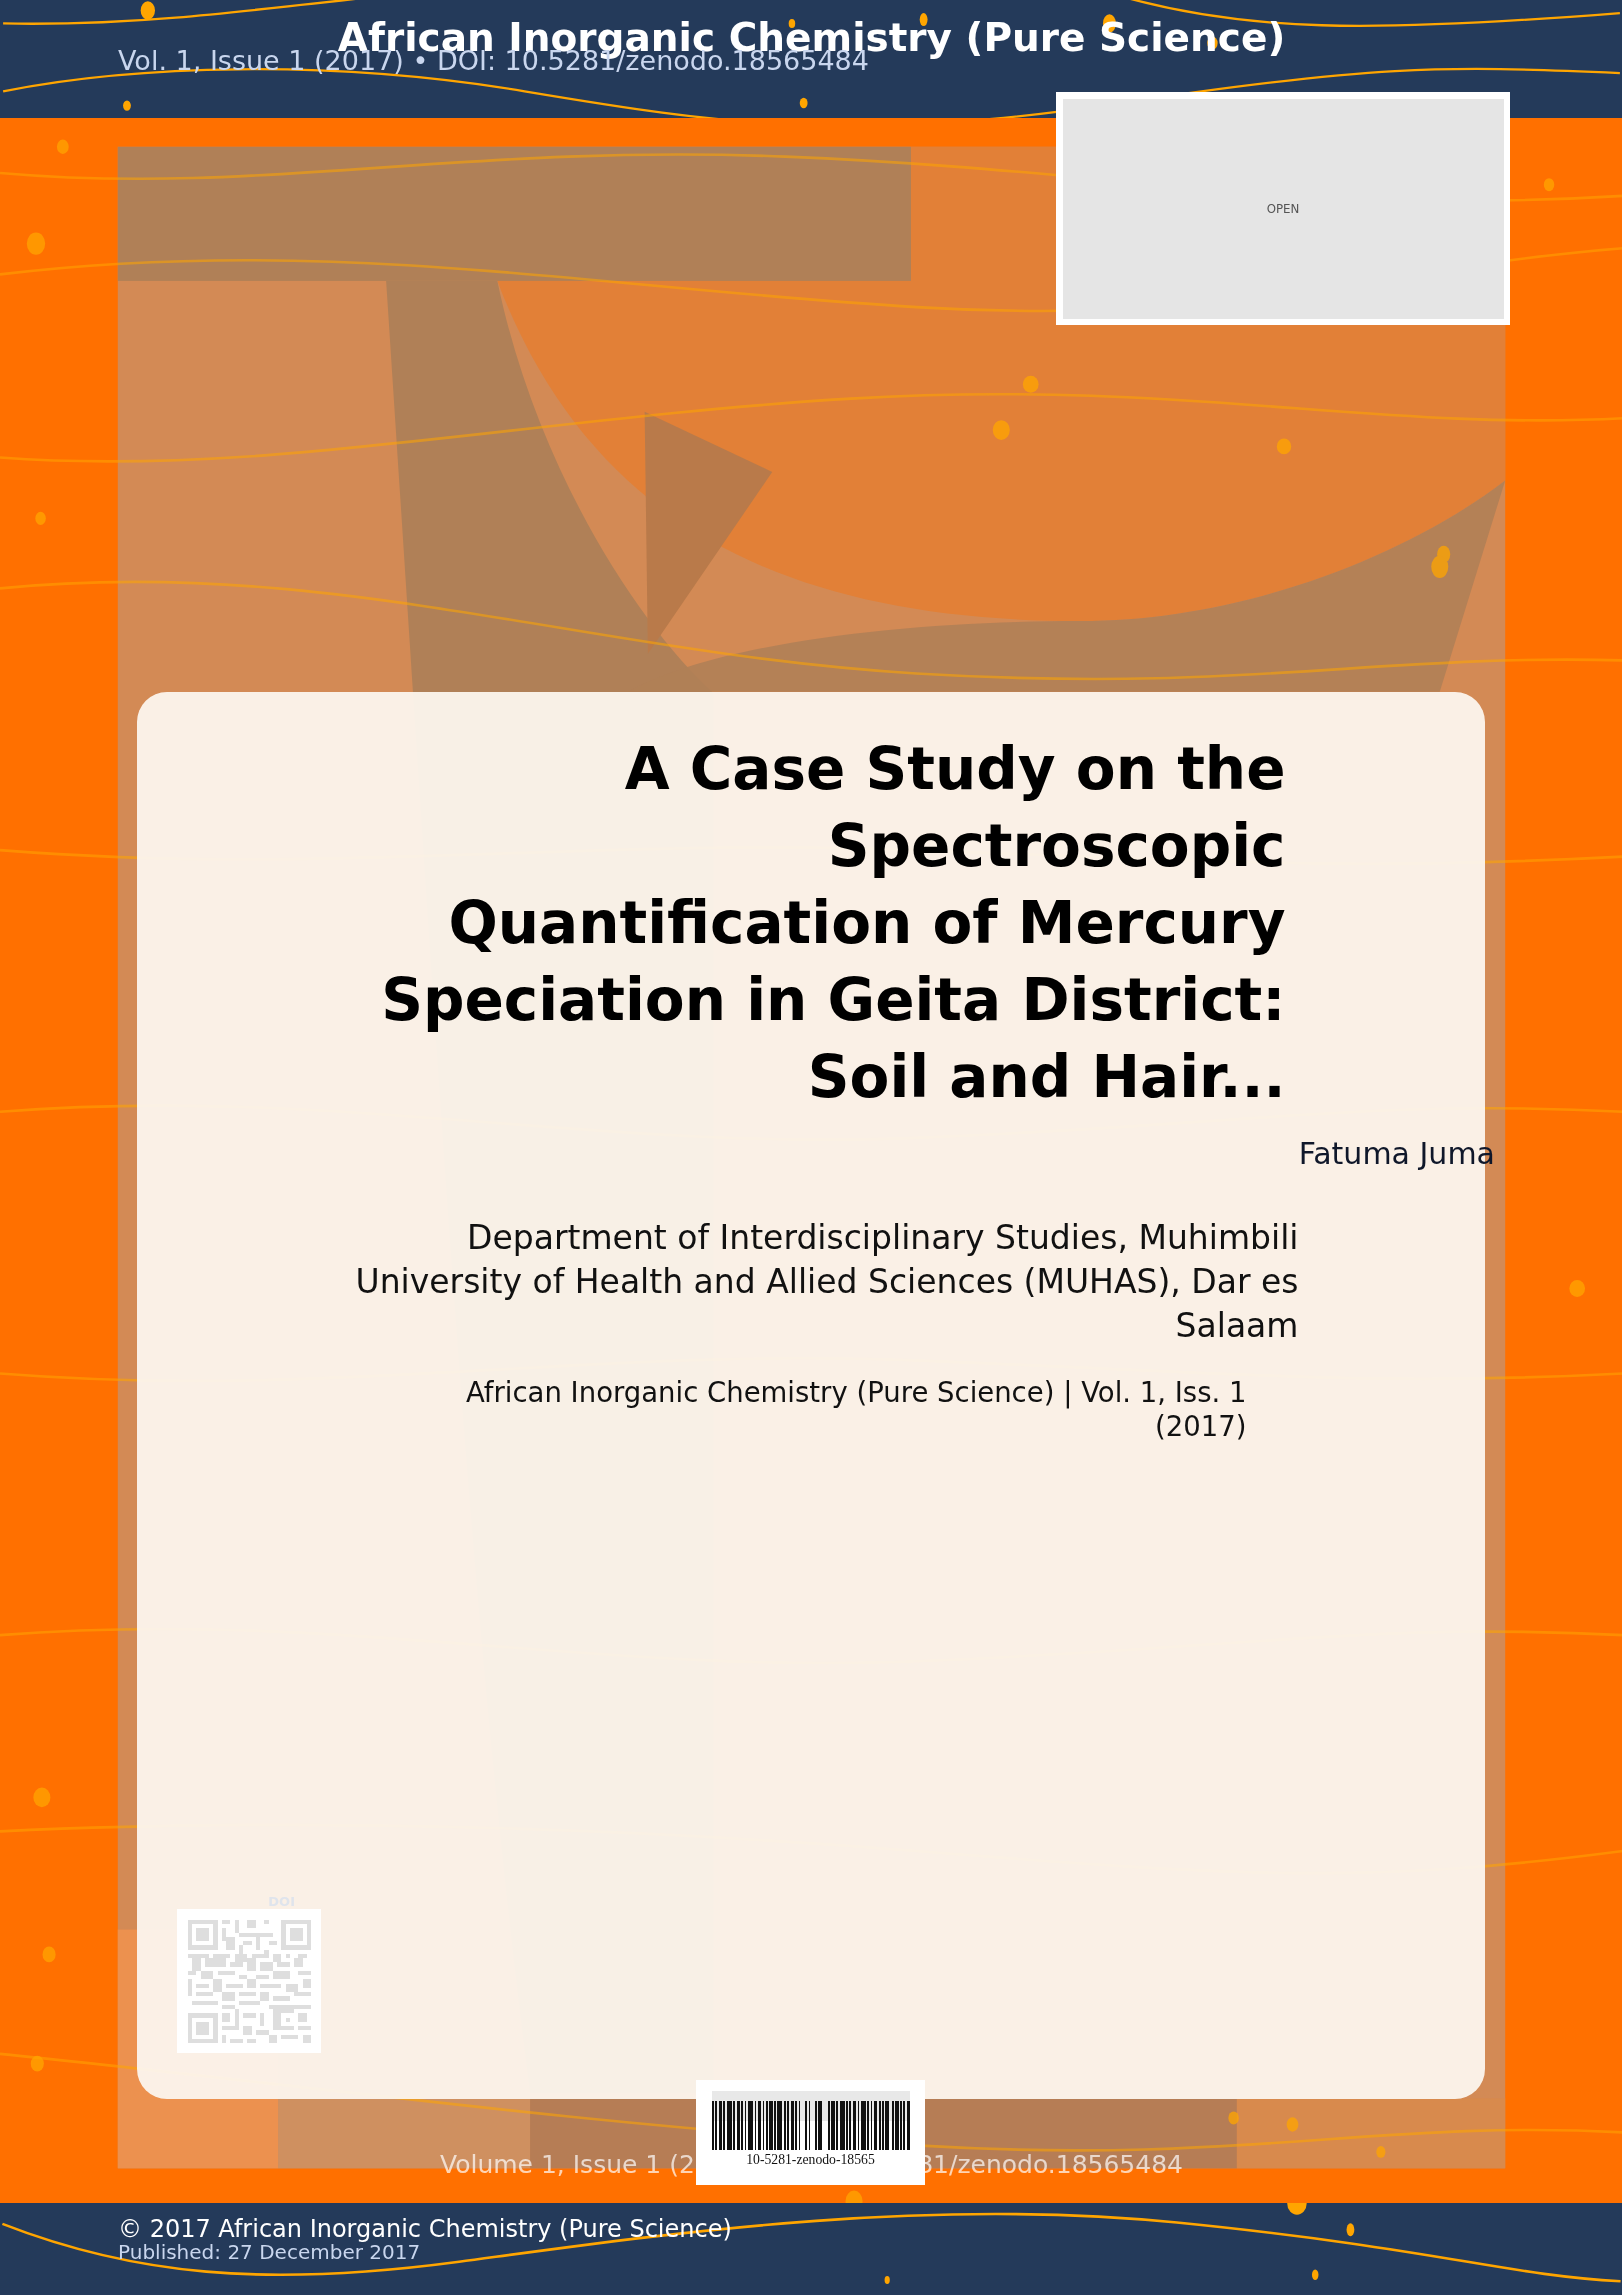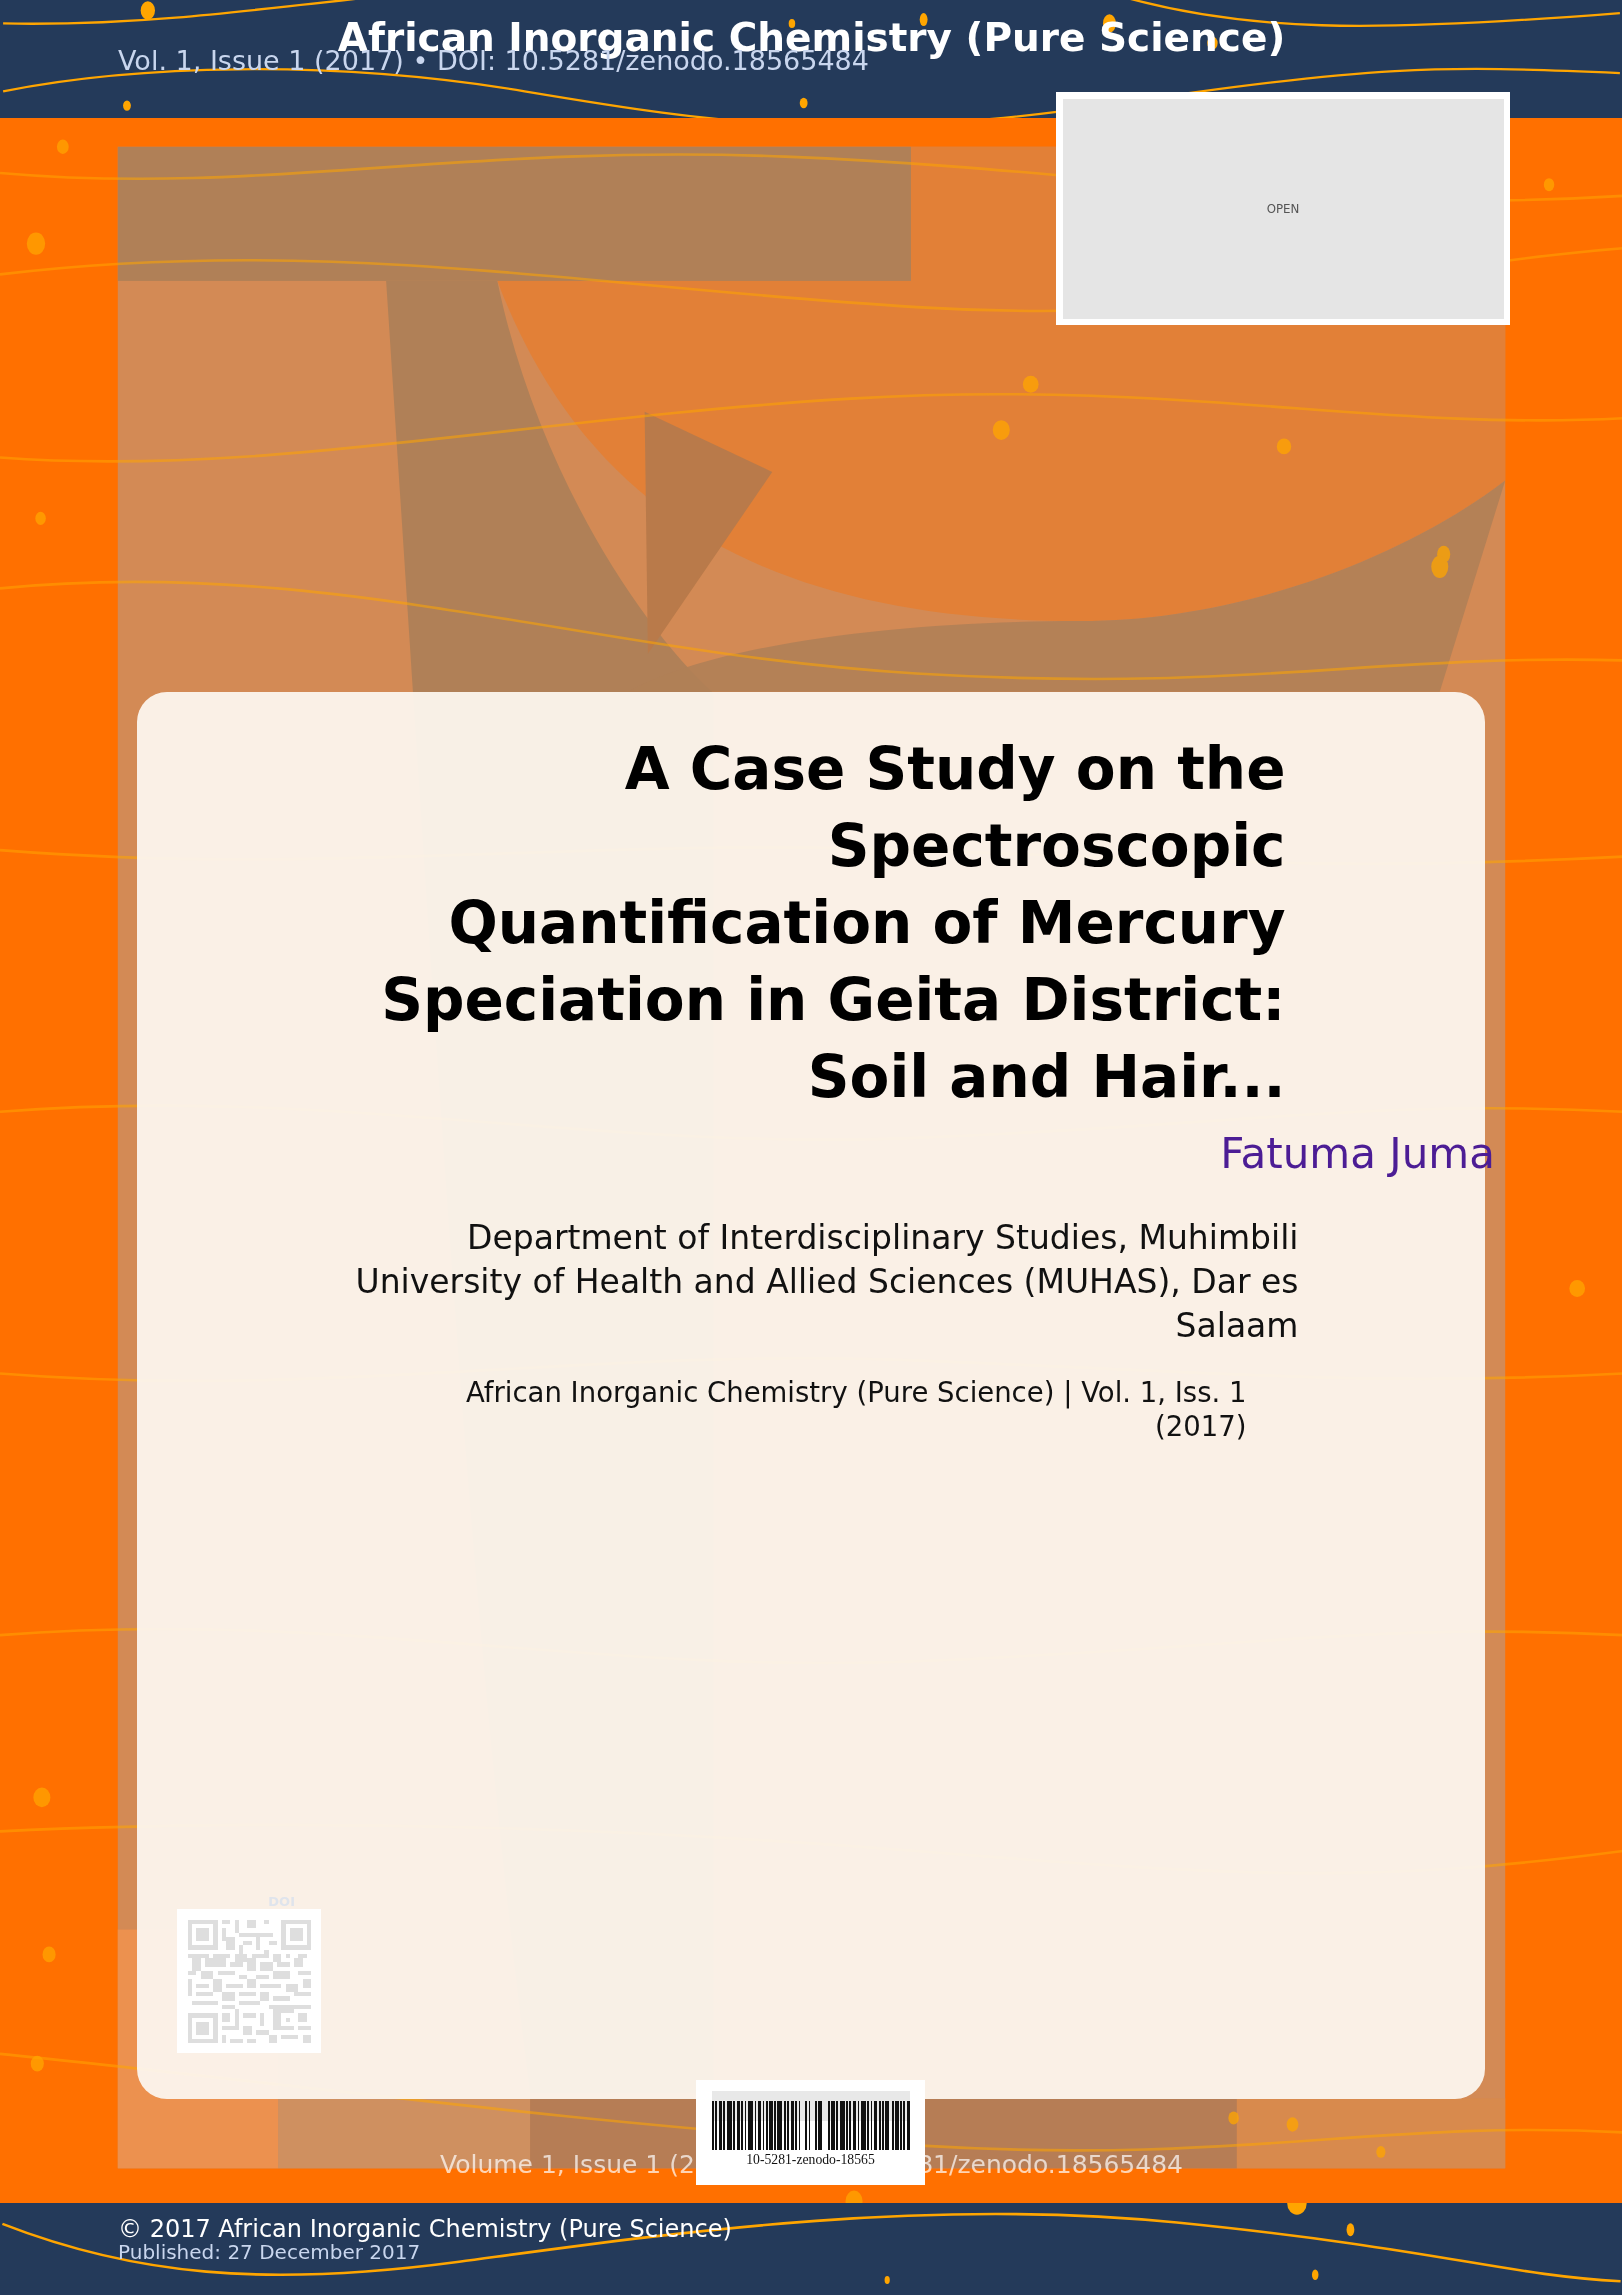--- a/index.html
+++ b/index.html
@@ -10,21 +10,21 @@
   
   .header-band { left: 0; top: 0; width: 1623px; height: 118px; background: #243a5a; overflow: hidden; }
   .journal-title { left: 0; top: 14.4px; width: 1623px; text-align: center; color: #ffffff; font-weight: bold; font-size: 39px; line-height: 47px; }
   .header-meta { left: 118px; top: 46px; color: #c9d6ee; font-size: 27px; line-height: 30px; white-space: nowrap; text-align: right; }
   .bg-svg { left: 0; top: 118px; width: 1623px; height: 2085px; }
 
   
   .card { left: 137px; top: 692px; width: 1348px; height: 1407px; background: rgba(252,245,238,0.95); border-radius: 30px; }
   .card-content { left: 147px; top: 692px; width: 1348px; text-align: right; }
   .paper-title { margin: 39px auto 0; width: 929px; font-size: 58px; line-height: 77px; font-weight: bold; color: #000; }
-  .author { margin-top: 11.8px; font-size: 42px; line-height: 51px; color: #4c1d95; }
+  .author { margin-top: 11.8px; font-size: 30px; line-height: 51px; color: #0f172a; }
   .affiliation { margin: 37px auto 0; width: 955px; font-size: 33px; line-height: 44px; color: #111; }
   .citation { margin: 27.5px auto 0; width: 851px; font-size: 27.5px; line-height: 34px; color: #111; }
   .doi-line { margin-top: 10.5px; font-size: 27.5px; line-height: 37px; color: #111; }
 
   
   .oa-box { left: 1056px; top: 92px; width: 454px; height: 233px; background: #ffffff; padding: 6.5px; }
   .oa-inner { width: 100%; height: 100%; background: #e5e5e5; display: flex; align-items: center; justify-content: center; color: #555; font-size: 11.8px; }
 
   
   .qr-label { left: 169px; top: 1894px; width: 126px; text-align: right; font-size: 13px; font-weight: bold; color: #dfe4ec; }

